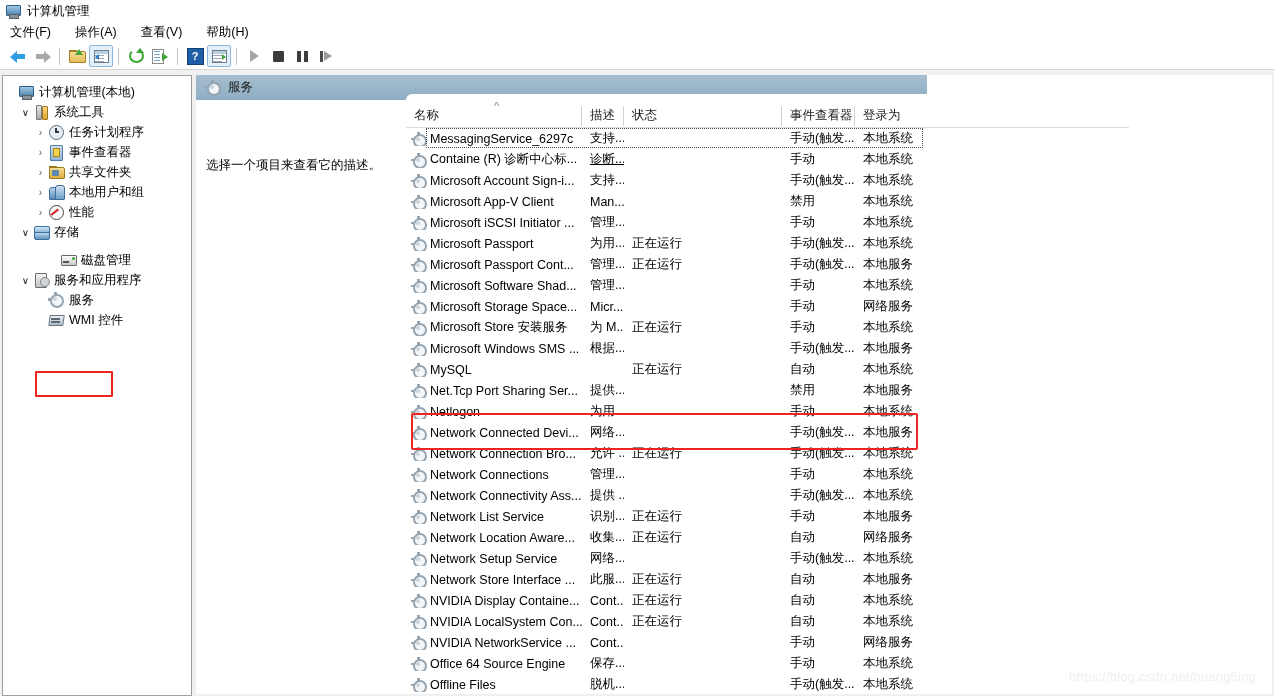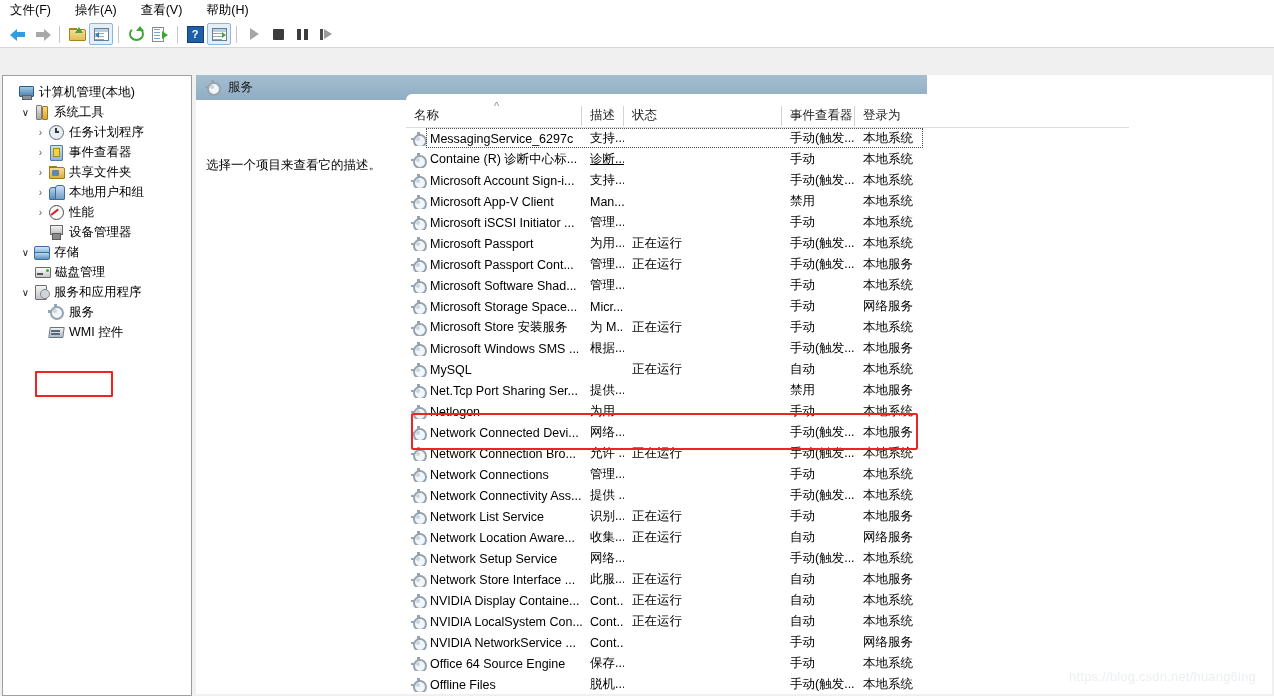--- a/index.html
+++ b/index.html
@@ -141,20 +141,27 @@
   .focusrect{position:absolute;left:20px;top:0px;width:497px;height:20px;border:1px dotted #4a4a4a;box-sizing:border-box;pointer-events:none;}
   .redbox-list{position:absolute;left:5px;top:319px;width:503px;height:33px;border:2px solid #ee2322;border-radius:2px;pointer-events:none;z-index:5;}
 
   .watermark{position:absolute;right:18px;bottom:12px;font-size:13px;color:#eceff1;letter-spacing:.2px;user-select:none;}
 </style>
 </head>
 <body>
 
 <div class="app">
 
+  <div class="titlebar">
+    <span class="title-ico ic-computer">
+      <span class="mon"></span>
+        <span class="base"></span>
+    </span>
+    <span class="title-text">计算机管理</span>
+  </div>
 
   <div class="menubar">
     <div class="menu-item">文件(F)</div>
     <div class="menu-item">操作(A)</div>
     <div class="menu-item">查看(V)</div>
     <div class="menu-item">帮助(H)</div>
   </div>
 
   <div class="toolbar">
     <div class="tb">
@@ -278,37 +285,29 @@
             <span class="tlabel">本地用户和组</span>
           </div>
           <div class="tnode" style="padding-left: 30px;">
             <span class="exp">›</span>
             <span class="tico ic-perf">
               <span class="c"></span>
               <span class="n"></span>
             </span>
             <span class="tlabel">性能</span>
           </div>
-          <div class="tnode" style="padding-left: 30px;">
-            <span class="exp"></span>
-            <span class="tico ic-device">
-              <span class="b"></span>
-              <span class="s"></span>
-            </span>
-            <span class="tlabel">设备管理器</span>
-          </div>
           <div class="tnode" style="padding-left: 15px;">
             <span class="exp open">∨</span>
             <span class="tico ic-storage">
               <span class="d"></span>
               <span class="d2"></span>
             </span>
             <span class="tlabel">存储</span>
           </div>
-          <div class="tnode" style="padding-left: 16px;">
+          <div class="tnode" style="padding-left: 42px; margin-top: 8px;">
             <span class="exp"></span>
             <span class="tico ic-disk">
               <span class="b"></span>
               <span class="l"></span>
               <span class="g"></span>
             </span>
             <span class="tlabel">磁盘管理</span>
           </div>
           <div class="tnode" style="padding-left: 15px;">
             <span class="exp open">∨</span>

